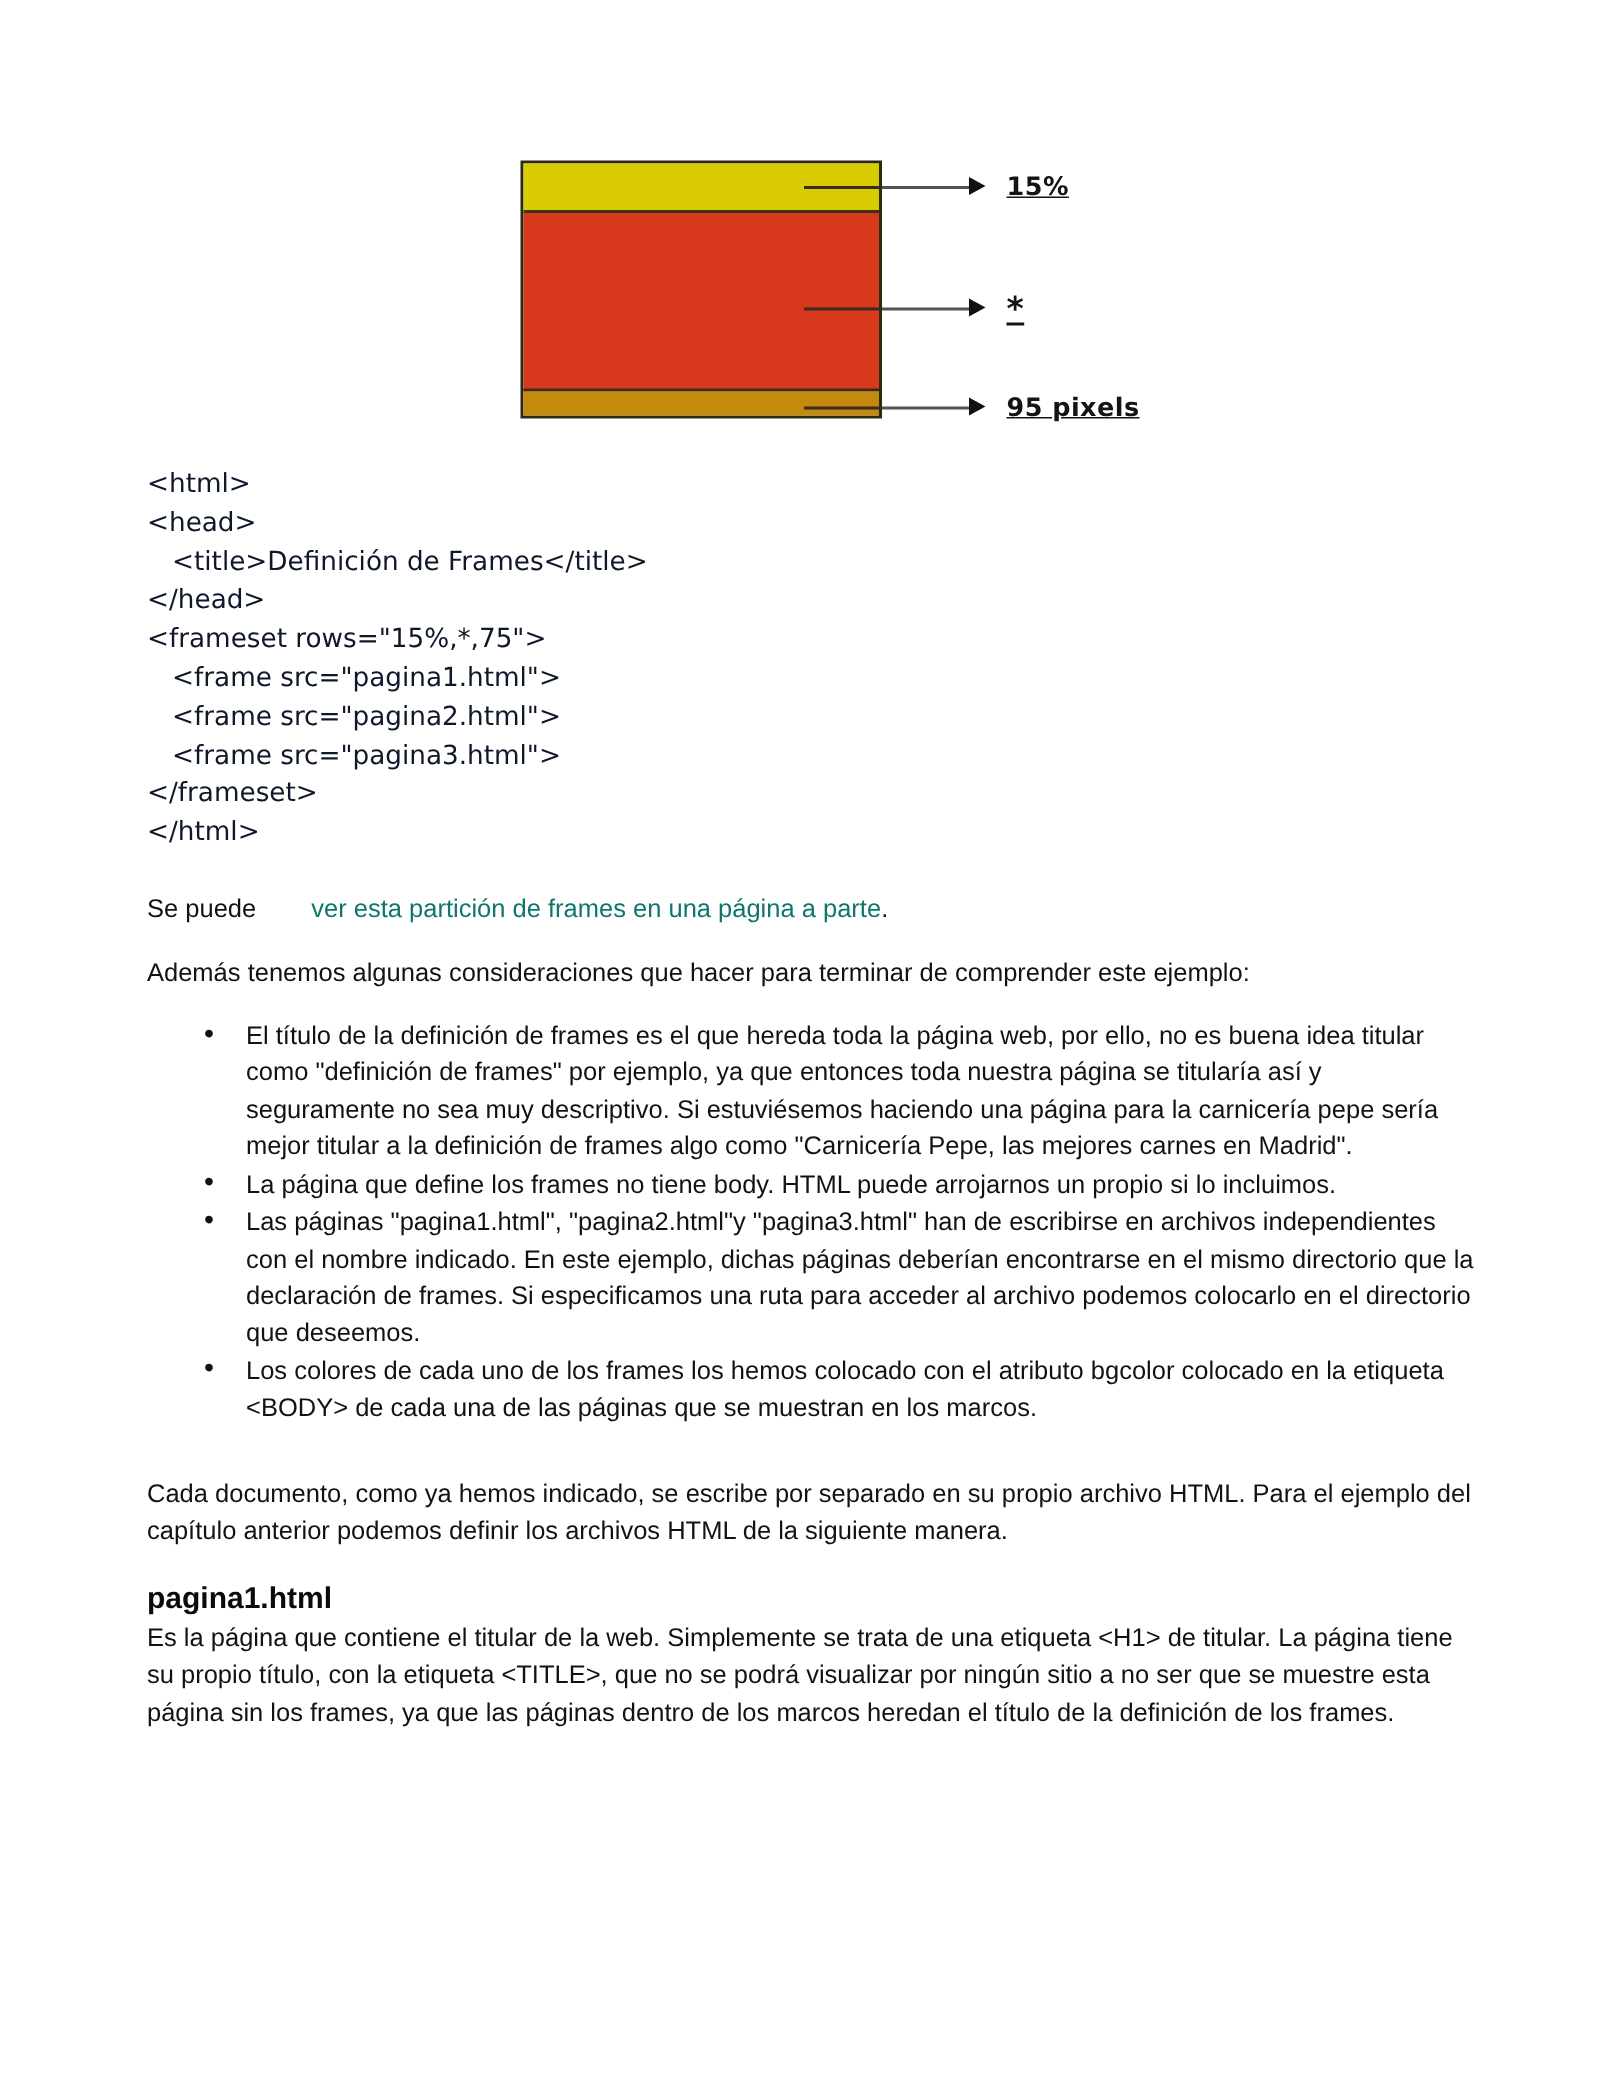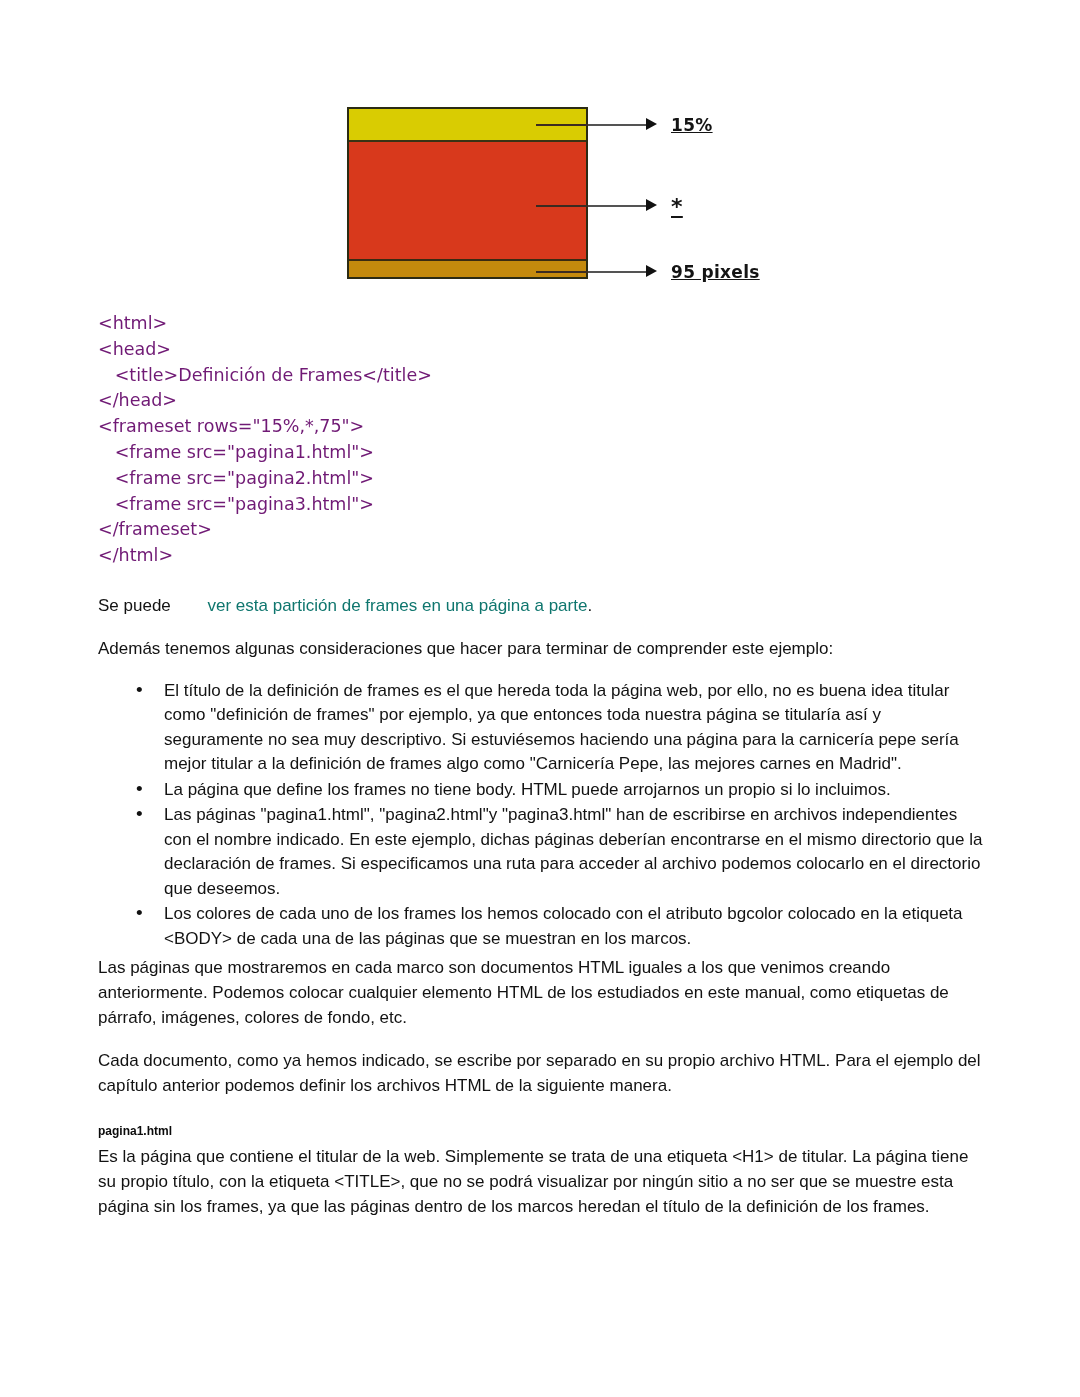--- a/index.html
+++ b/index.html
@@ -96,40 +96,40 @@
   .label-star {
     font-size: 22px;
     line-height: 10px;
   }
 
   
   .code {
     font-family: "DejaVu Sans", "Liberation Sans", sans-serif;
     font-size: 17.5px;
     line-height: 25.8px;
-    color: #701a75;
+    color: #0f172a;
     white-space: pre;
     margin: 0 0 24px 0;
   }
 
   
   p.body-text {
     font-size: 17px;
     line-height: 25px;
     margin: 0 0 18px 0;
     color: #121212;
   }
   a.inline-link {
     color: #0f766e;
     text-decoration: none;
     margin-left: 32px;
   }
 
   ul.notes {
-    margin: 6px 0 4px 0;
+    margin: 6px 0 32px 0;
     padding: 0 0 0 38px;
     list-style: none;
   }
   ul.notes li {
     position: relative;
     font-size: 17px;
     line-height: 24.5px;
     margin: 0 0 1px 0;
     padding-left: 28px;
     color: #121212;
@@ -146,21 +146,21 @@
   h2.section-heading {
     font-family: "DejaVu Sans", "Liberation Sans", sans-serif;
     font-size: 25px;
     font-weight: bold;
     letter-spacing: -0.2px;
     margin: 24px 0 22px 0;
     color: #0b0b0b;
   }
 
   .sub-label {
-    font-size: 12px;
+    font-size: 20px;
     font-weight: bold;
     line-height: 22px;
     margin: 22px 0 0 0;
     color: #0b0b0b;
   }
   p.tight {
     margin-top: 2px;
   }
 </style>
 </head>
@@ -209,21 +209,20 @@
     <p class="body-text">Además tenemos algunas consideraciones que hacer para terminar de comprender este ejemplo:</p>
 
     <ul class="notes">
       <li>El título de la definición de frames es el que hereda toda la página web, por ello, no es buena idea titular como "definición de frames" por ejemplo, ya que entonces toda nuestra página se titularía así y seguramente no sea muy descriptivo. Si estuviésemos haciendo una página para la carnicería pepe sería mejor titular a la definición de frames algo como "Carnicería Pepe, las mejores carnes en Madrid".</li>
       <li>La página que define los frames no tiene body. HTML puede arrojarnos un propio si lo incluimos.</li>
       <li>Las páginas "pagina1.html", "pagina2.html"y "pagina3.html" han de escribirse en archivos independientes con el nombre indicado. En este ejemplo, dichas páginas deberían encontrarse en el mismo directorio que la declaración de frames. Si especificamos una ruta para acceder al archivo podemos colocarlo en el directorio que deseemos.</li>
       <li>Los colores de cada uno de los frames los hemos colocado con el atributo bgcolor colocado en la etiqueta &lt;BODY&gt; de cada una de las páginas que se muestran en los marcos.</li>
     </ul>
 
 
-    <p class="body-text">Las páginas que mostraremos en cada marco son documentos HTML iguales a los que venimos creando anteriormente. Podemos colocar cualquier elemento HTML de los estudiados en este manual, como etiquetas de párrafo, imágenes, colores de fondo, etc.</p>
 
     <p class="body-text">Cada documento, como ya hemos indicado, se escribe por separado en su propio archivo HTML. Para el ejemplo del capítulo anterior podemos definir los archivos HTML de la siguiente manera.</p>
 
     <div class="sub-label">pagina1.html</div>
     <p class="body-text tight">Es la página que contiene el titular de la web. Simplemente se trata de una etiqueta &lt;H1&gt; de titular. La página tiene su propio título, con la etiqueta &lt;TITLE&gt;, que no se podrá visualizar por ningún sitio a no ser que se muestre esta página sin los frames, ya que las páginas dentro de los marcos heredan el título de la definición de los frames.</p>
 
   </div>
 </div>
 
 </body></html>

